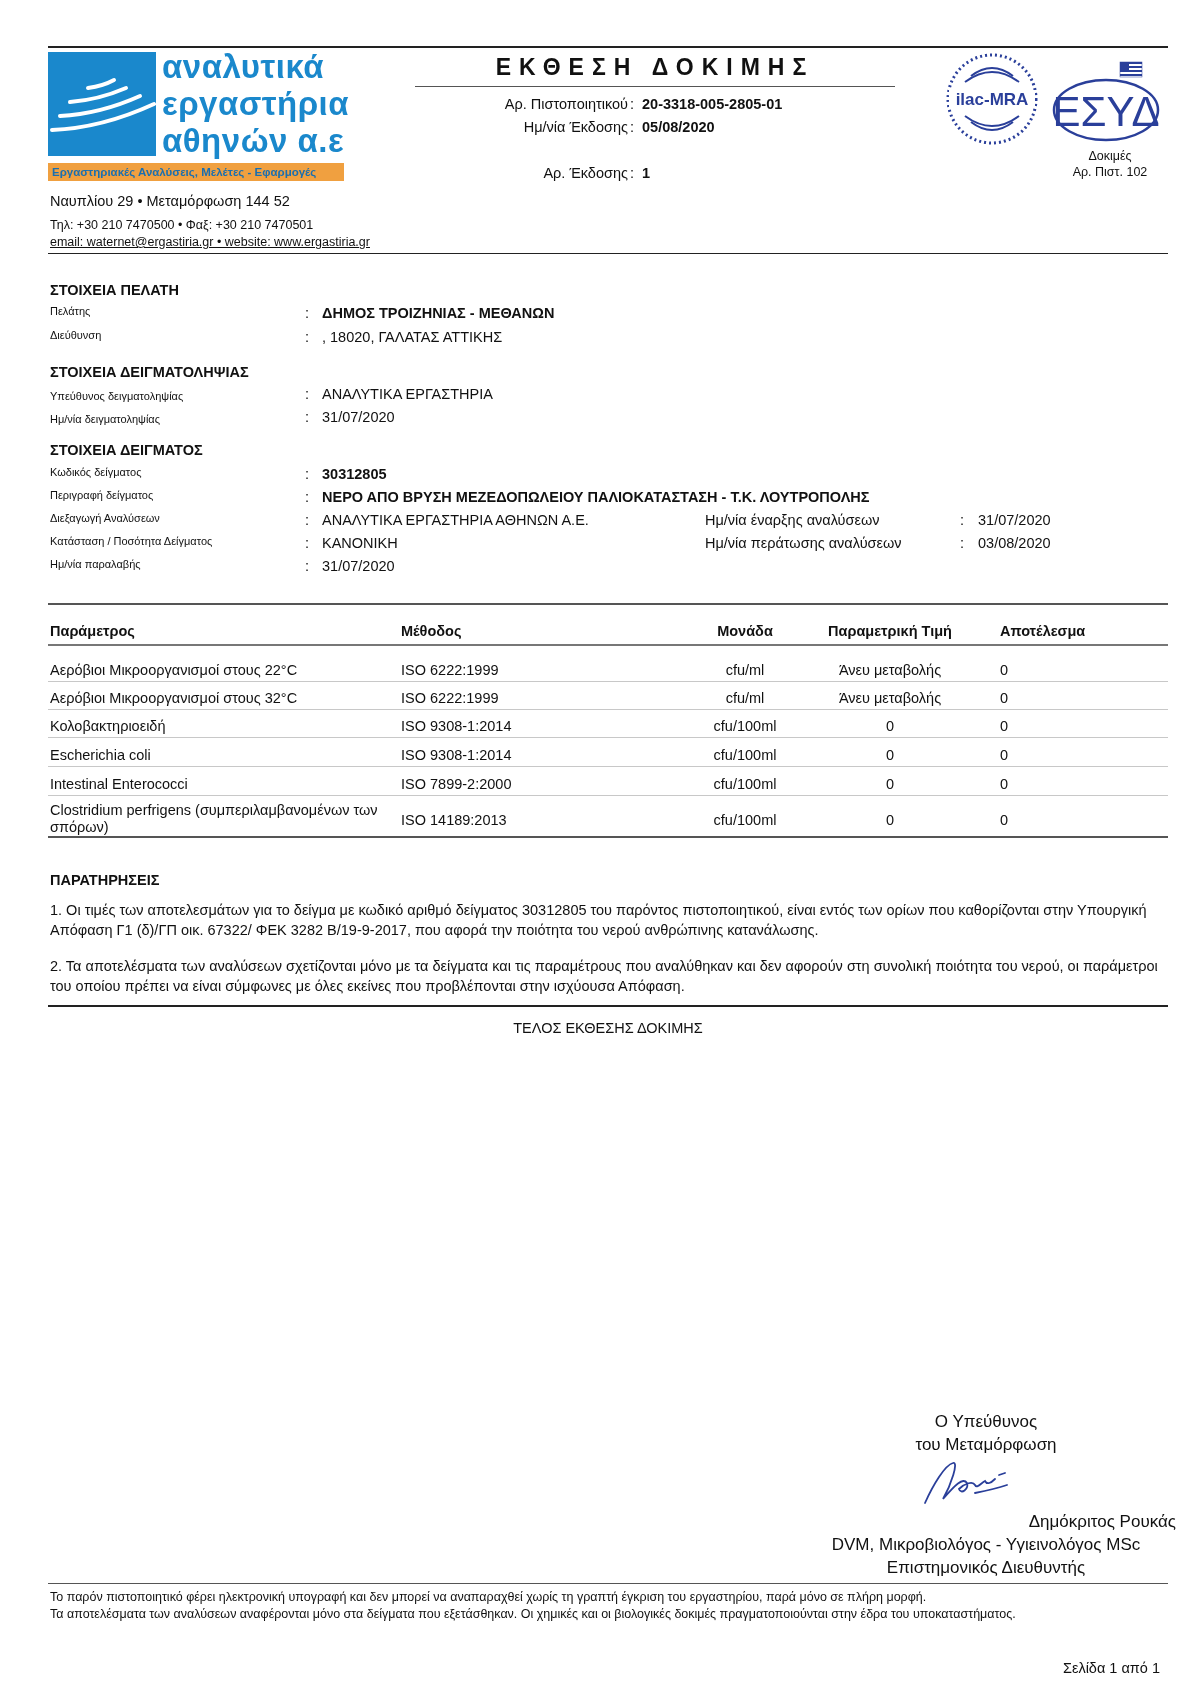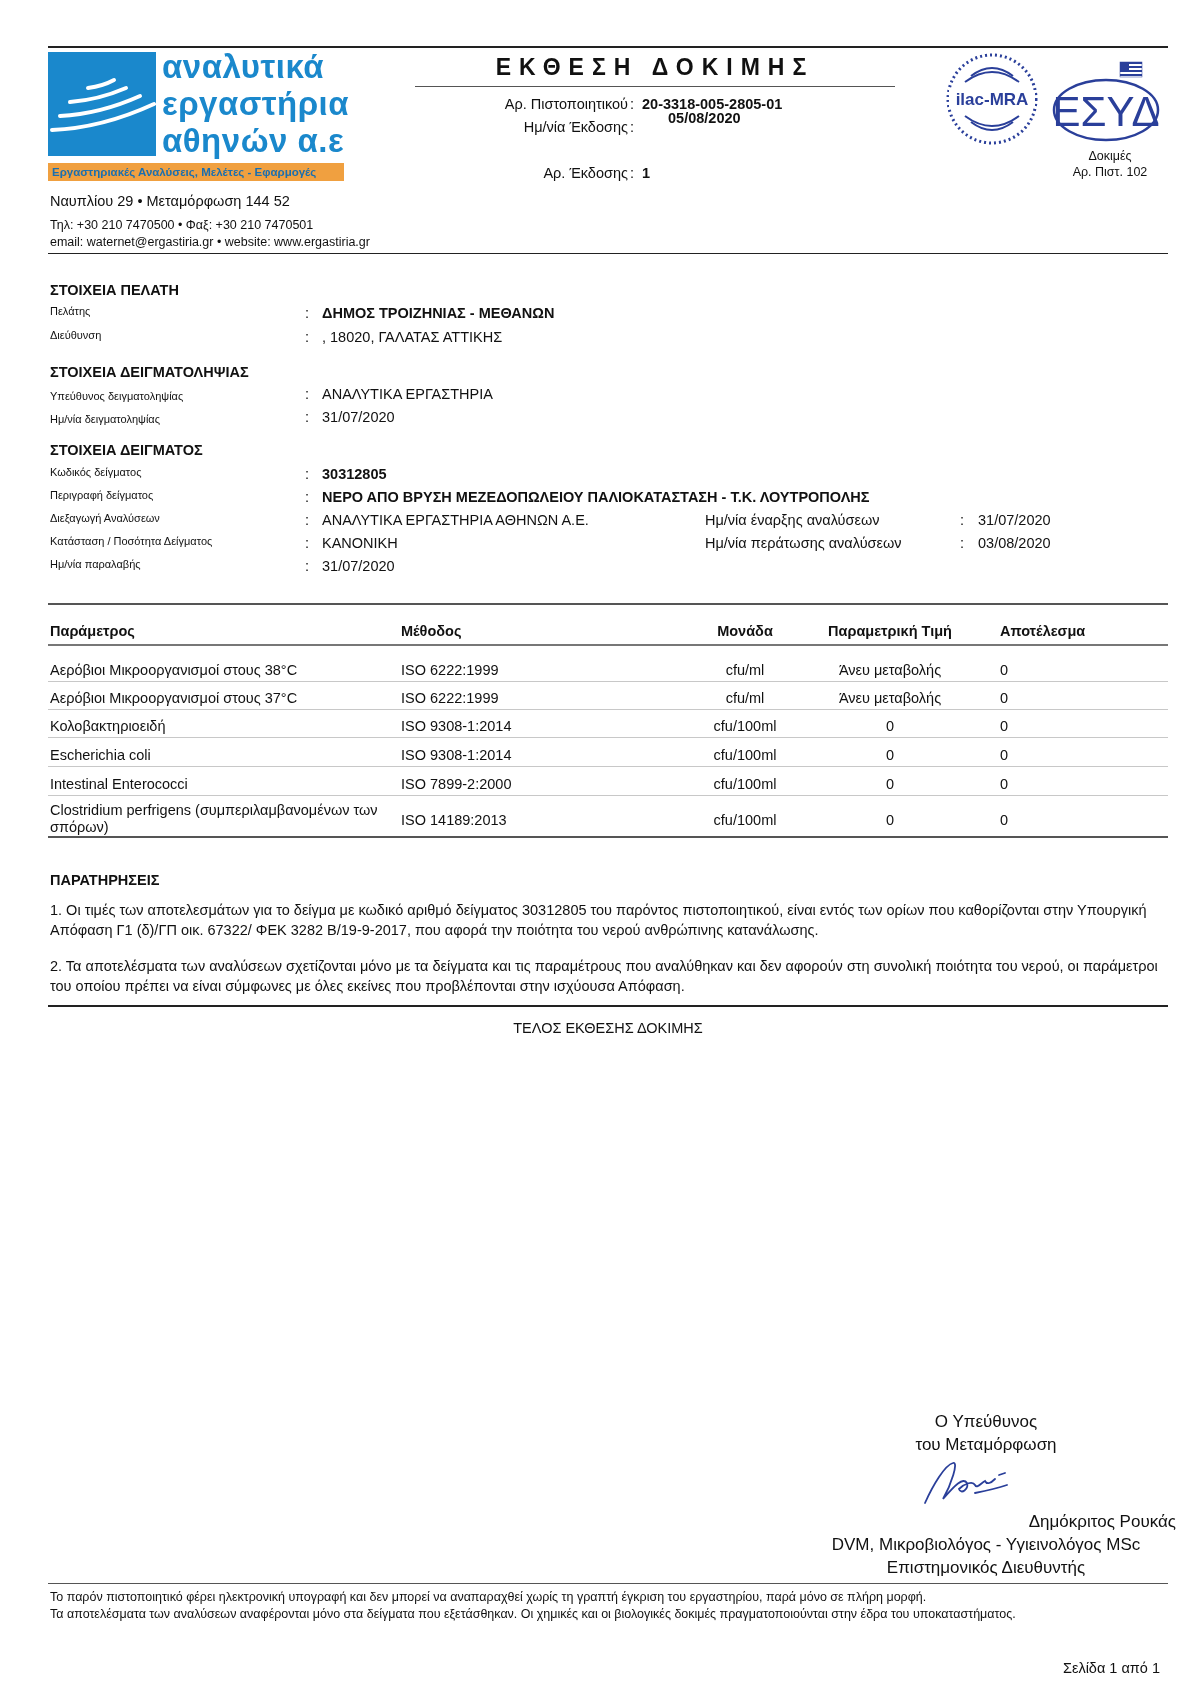--- a/index.html
+++ b/index.html
@@ -63,33 +63,33 @@
   </svg>
 </div>
 <div class="abs logo-text">
   <div>αναλυτικά</div>
   <div>εργαστήρια</div>
   <div>αθηνών α.ε</div>
 </div>
 <div class="abs logo-strip">Εργαστηριακές Αναλύσεις, Μελέτες - Εφαρμογές</div>
 <div class="abs addr">Ναυπλίου 29 • Μεταμόρφωση 144 52</div>
 <div class="abs contact" style="top:218px;">Τηλ: +30 210 7470500 • Φαξ: +30 210 7470501</div>
-<div class="abs contact" style="top:235px;">email: waternet@ergastiria.gr • website: www.ergastiria.gr</div>
+<div class="abs contact" style="top:235px;text-decoration:underline;">email: waternet@ergastiria.gr • website: www.ergastiria.gr</div>
 <div class="rule" style="left:48px; top:253px; width:1120px; height:1px;"></div>
 
 <div class="abs title">ΕΚΘΕΣΗ ΔΟΚΙΜΗΣ</div>
 <div class="rule" style="left:415px; top:86px; width:480px; height:1px; background:#555;"></div>
 
 <div class="abs hdr-label" style="top:96px;">Αρ. Πιστοποιητικού</div>
 <div class="abs hdr-colon" style="top:96px;">:</div>
 <div class="abs hdr-val" style="top:96px;">20-3318-005-2805-01</div>
 
 <div class="abs hdr-label" style="top:119px;">Ημ/νία Έκδοσης</div>
 <div class="abs hdr-colon" style="top:119px;">:</div>
-<div class="abs hdr-val" style="top:110px;margin-left:26px;">05/08/2020</div>
+<div class="abs hdr-val" style="top:119px;">05/08/2020</div>
 
 <div class="abs hdr-label" style="top:165px;">Αρ. Έκδοσης</div>
 <div class="abs hdr-colon" style="top:165px;">:</div>
 <div class="abs hdr-val" style="top:165px;">1</div>
 
 <div class="abs" style="left:945px; top:52px; width:94px; height:94px;">
   <svg width="94" height="94" viewBox="0 0 94 94">
     <circle cx="47" cy="47" r="44" fill="none" stroke="#2a3f9a" stroke-width="3" stroke-dasharray="2 3"></circle>
     <path d="M20 30 Q47 10 74 30" stroke="#2a3f9a" stroke-width="2" fill="none"></path>
     <path d="M26 24 Q47 8 68 24" stroke="#2a3f9a" stroke-width="2" fill="none"></path>
@@ -164,30 +164,30 @@
 <div>
   <div class="rule" style="left:48px; top:603px; width:1120px; height:2px; background:#555;"></div>
   <div class="abs th c-param">Παράμετρος</div>
   <div class="abs th c-method">Μέθοδος</div>
   <div class="abs th c-unit">Μονάδα</div>
   <div class="abs th c-pv">Παραμετρική Τιμή</div>
   <div class="abs th c-res">Αποτέλεσμα</div>
   <div class="rule" style="left:48px; top:644px; width:1120px; height:2px; background:#777;"></div>
 
   <div>
-    <div class="abs td c-param" style="top:662px;">Αερόβιοι Μικροοργανισμοί στους 38°C</div>
+    <div class="abs td c-param" style="top:662px;">Αερόβιοι Μικροοργανισμοί στους 22°C</div>
     <div class="abs td c-method" style="top:662px;">ISO 6222:1999</div>
     <div class="abs td c-unit" style="top:662px;">cfu/ml</div>
     <div class="abs td c-pv" style="top:662px;">Άνευ μεταβολής</div>
     <div class="abs td c-res" style="top:662px;">0</div>
   </div>
   <div class="row-sep" style="top:681px;"></div>
 
   <div>
-    <div class="abs td c-param" style="top:690px;">Αερόβιοι Μικροοργανισμοί στους 37°C</div>
+    <div class="abs td c-param" style="top:690px;">Αερόβιοι Μικροοργανισμοί στους 32°C</div>
     <div class="abs td c-method" style="top:690px;">ISO 6222:1999</div>
     <div class="abs td c-unit" style="top:690px;">cfu/ml</div>
     <div class="abs td c-pv" style="top:690px;">Άνευ μεταβολής</div>
     <div class="abs td c-res" style="top:690px;">0</div>
   </div>
   <div class="row-sep" style="top:709px;"></div>
 
   <div>
     <div class="abs td c-param" style="top:718px;">Κολοβακτηριοειδή</div>
     <div class="abs td c-method" style="top:718px;">ISO 9308-1:2014</div>

